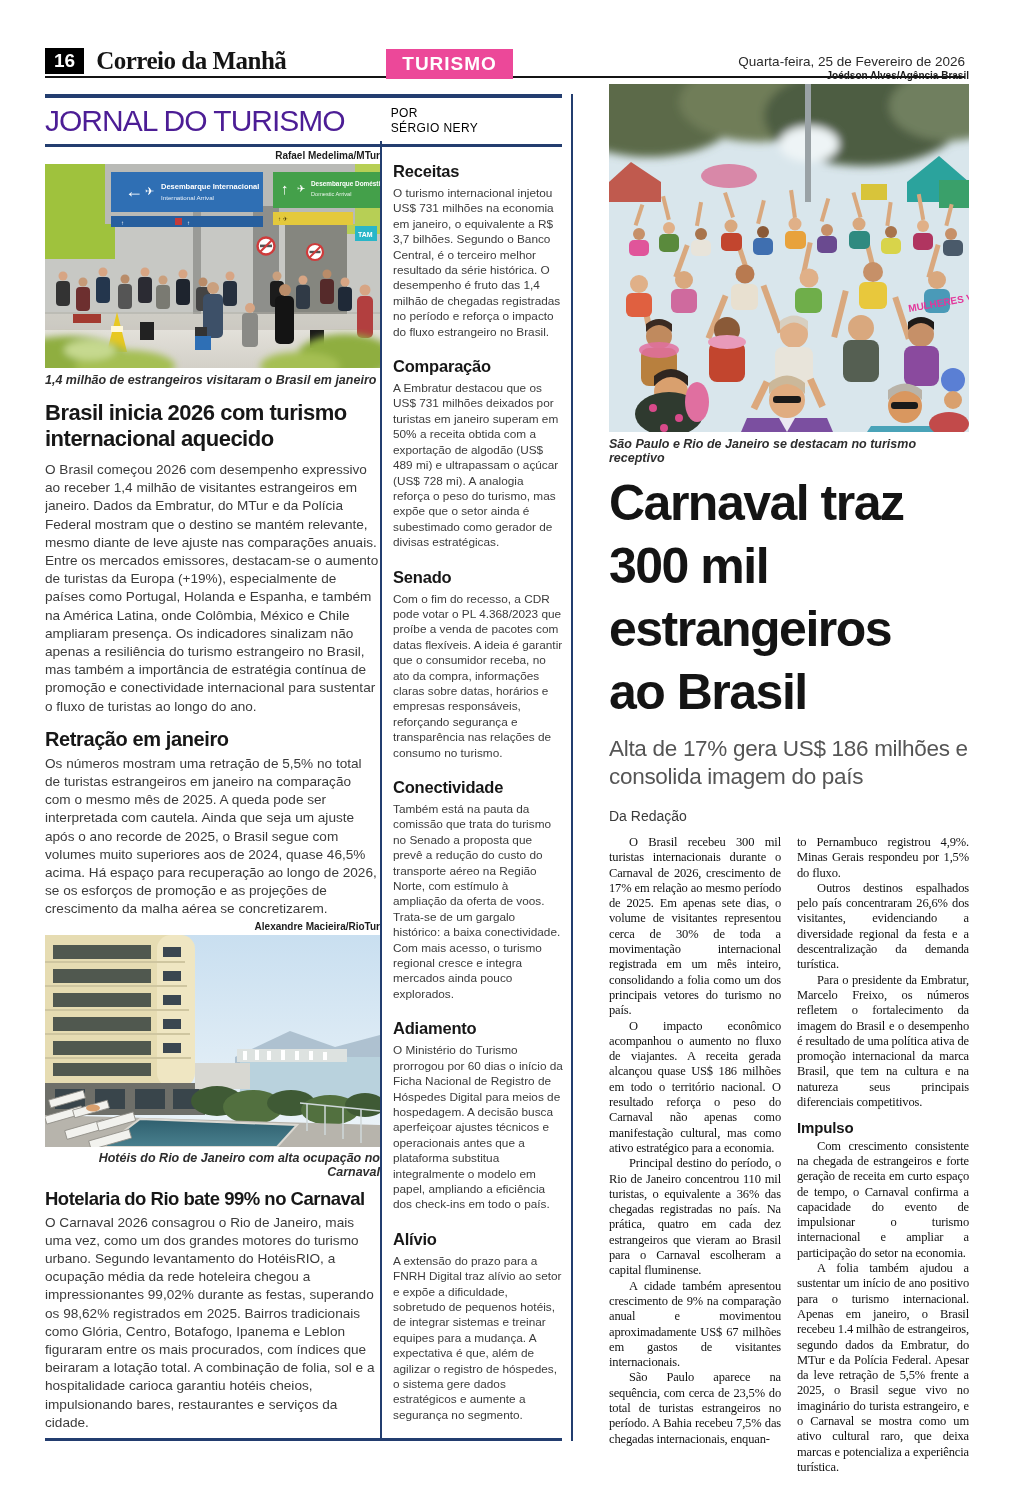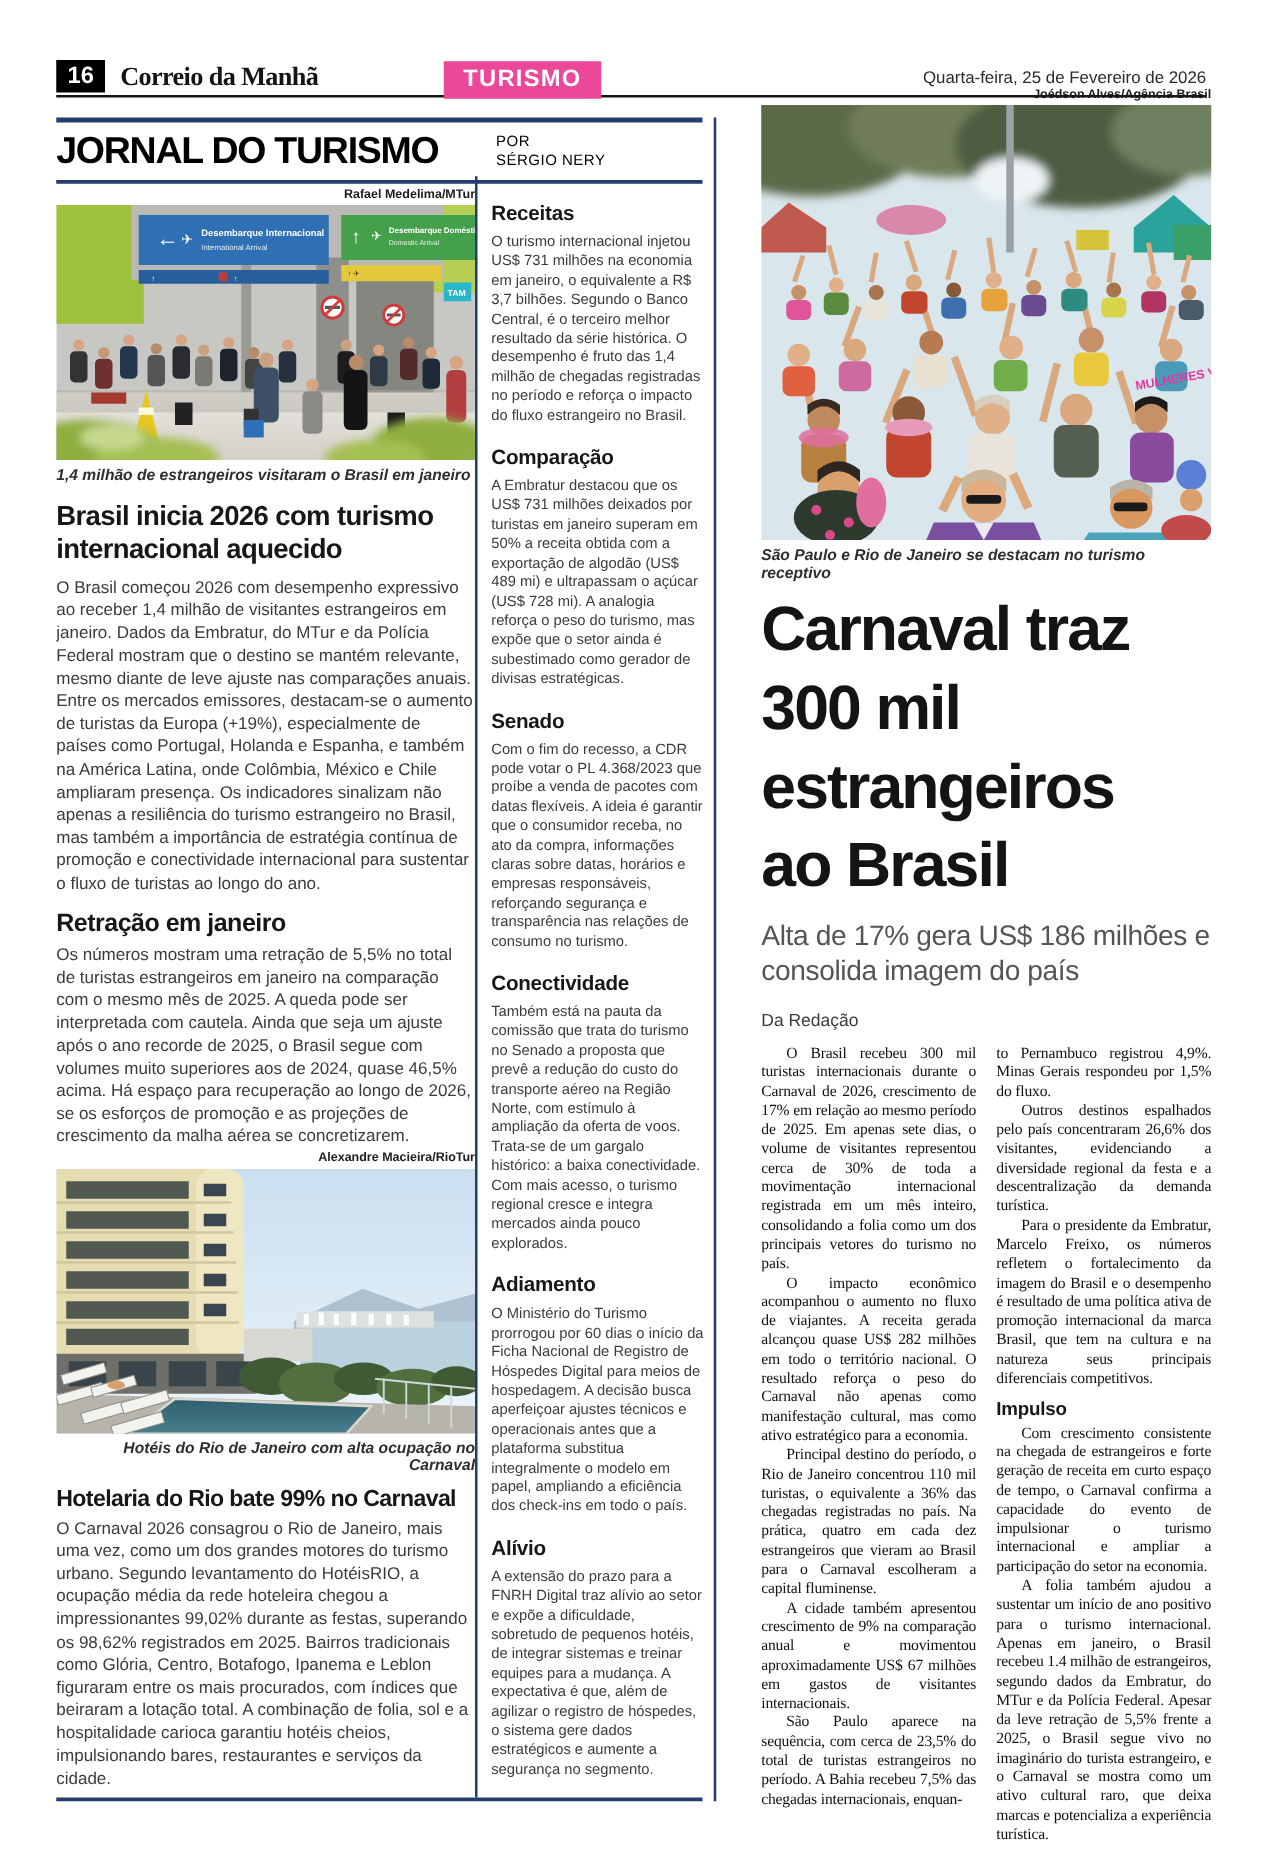--- a/index.html
+++ b/index.html
@@ -2,30 +2,30 @@
 <html><head>
 <meta charset="utf-8">
 <style>
   html,body{margin:0;padding:0;background:#fff;}
   .page{position:relative;width:1010px;height:1488px;background:#fff;overflow:hidden;
         font-family:"Liberation Sans",sans-serif;color:#222;}
   
   .pageheader{position:absolute;left:45px;top:46px;width:920px;height:30px;
               border-bottom:2.5px solid #141414;display:flex;align-items:center;}
   .pagenum{background:#000000;color:#fff;font-weight:bold;font-size:19px;padding:3px 9px 4px;line-height:1;}
-  .npname{font-family:"Liberation Serif",serif;font-weight:bold;font-size:21px;letter-spacing:-.5px;
+  .npname{font-family:"Liberation Serif",serif;font-weight:bold;font-size:25px;letter-spacing:-.5px;
           color:#141414;margin-left:12px;white-space:nowrap;}
   .sectionbox{background:#ec4899;color:#fff;font-weight:bold;font-size:19px;letter-spacing:1px;
               padding:5px 16px 6px;line-height:1;margin-left:100px;position:relative;top:3px;}
   .dateline{margin-left:auto;font-size:13.5px;color:#2a2a2a;text-align:right;}
   
   .masthead{position:absolute;left:45px;top:94px;width:517px;height:46px;
             border-top:4px solid #233d6f;border-bottom:3px solid #233d6f;
             display:flex;align-items:center;}
-  .mtitle{font-size:30px;font-weight:bold;letter-spacing:-1px;color:#000000;white-space:nowrap;}
+  .mtitle{font-size:30px;font-weight:normal;letter-spacing:-1px;color:#4c1d95;white-space:nowrap;}
   .mby{margin-left:46px;font-size:12px;color:#000000;line-height:1.25;letter-spacing:.4px;}
   
   .vrule1{position:absolute;left:380px;top:141px;width:2px;height:1297px;background:#233d6f;}
   .vrule2{position:absolute;left:571px;top:94px;width:2px;height:1347px;background:#233d6f;}
   .hrule-bottom{position:absolute;left:45px;top:1438px;width:517px;height:3px;background:#233d6f;}
   
   .credit{font-size:10px;font-weight:bold;color:#1c1c1c;text-align:right;}
   .caption{font-size:12.5px;font-style:italic;font-weight:bold;color:#2e2e2e;margin-top:5px;}
   .bodysans{font-size:13.6px;line-height:18.2px;color:#3b3b3b;text-align:left;margin:0;}
   
@@ -486,21 +486,21 @@
 
     <div class="caption">São Paulo e Rio de Janeiro se destacam no turismo receptivo</div>
 
     <h1 class="h-right">Carnaval traz 300 mil estrangeiros ao Brasil</h1>
     <div class="deck">Alta de 17% gera US$ 186 milhões e consolida imagem do país</div>
     <div class="byline2">Da Redação</div>
 
     <div class="serifcols">
       <div class="scol">
         <p>O Brasil recebeu 300 mil turistas internacionais durante o Carnaval de 2026, crescimento de 17% em relação ao mesmo período de 2025. Em apenas sete dias, o volume de visitantes representou cerca de 30% de toda a movimentação internacional registrada em um mês inteiro, consolidando a folia como um dos principais vetores do turismo no país.</p>
-        <p>O impacto econômico acompanhou o aumento no fluxo de viajantes. A receita gerada alcançou quase US$ 282 milhões em todo o território nacional. O resultado reforça o peso do Carnaval não apenas como manifestação cultural, mas como ativo estratégico para a economia.</p>
+        <p>O impacto econômico acompanhou o aumento no fluxo de viajantes. A receita gerada alcançou quase US$ 186 milhões em todo o território nacional. O resultado reforça o peso do Carnaval não apenas como manifestação cultural, mas como ativo estratégico para a economia.</p>
         <p>Principal destino do período, o Rio de Janeiro concentrou 110 mil turistas, o equivalente a 36% das chegadas registradas no país. Na prática, quatro em cada dez estrangeiros que vieram ao Brasil para o Carnaval escolheram a capital fluminense.</p>
         <p>A cidade também apresentou crescimento de 9% na comparação anual e movimentou aproximadamente US$ 67 milhões em gastos de visitantes internacionais.</p>
         <p>São Paulo aparece na sequência, com cerca de 23,5% do total de turistas estrangeiros no período. A Bahia recebeu 7,5% das chegadas internacionais, enquan-</p>
       </div>
       <div class="scol">
         <p class="noind">to Pernambuco registrou 4,9%. Minas Gerais respondeu por 1,5% do fluxo.</p>
         <p>Outros destinos espalhados pelo país concentraram 26,6% dos visitantes, evidenciando a diversidade regional da festa e a descentralização da demanda turística.</p>
         <p>Para o presidente da Embratur, Marcelo Freixo, os números refletem o fortalecimento da imagem do Brasil e o desempenho é resultado de uma política ativa de promoção internacional da marca Brasil, que tem na cultura e na natureza seus principais diferenciais competitivos.</p>
         <div class="h-impulso">Impulso</div>
         <p>Com crescimento consistente na chegada de estrangeiros e forte geração de receita em curto espaço de tempo, o Carnaval confirma a capacidade do evento de impulsionar o turismo internacional e ampliar a participação do setor na economia.</p>

